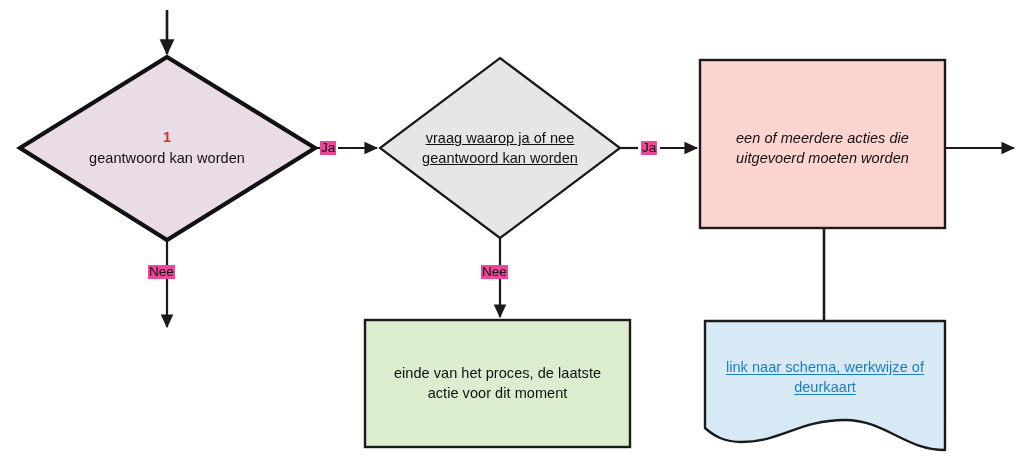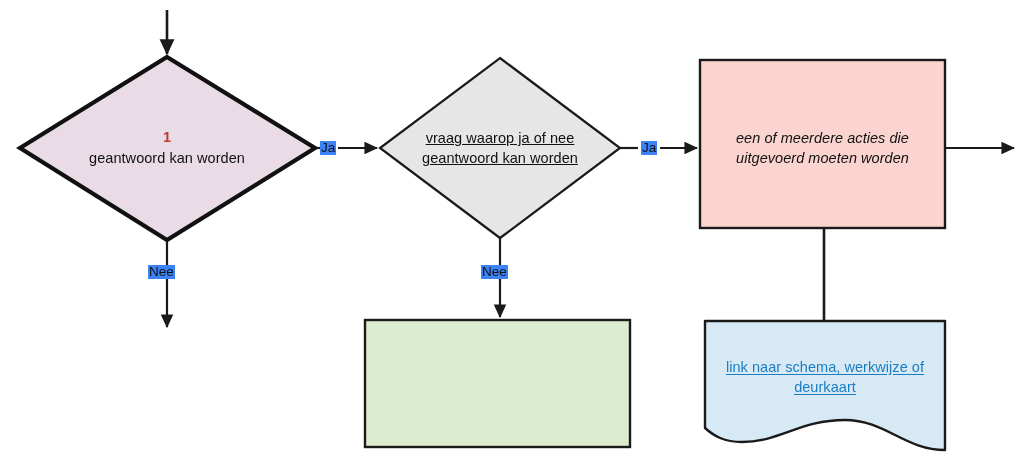--- a/index.html
+++ b/index.html
@@ -39,21 +39,21 @@
     font-weight:bold;
     font-size:14.5px;
     line-height:1.3;
     margin-bottom:1px;
   }
   .edge-label{
     position:absolute;
     color:#111111;
     font-size:13.5px;
     line-height:1;
-    background:#3b82f6;
+    background:#ec4899;
     padding:0 1px;
     white-space:nowrap;
   }
   .link-text{
     color:#1b7ec2;
     text-decoration:underline;
     text-underline-offset:2px;
     font-size:14.5px;
     line-height:1.4;
     cursor:pointer;
@@ -114,20 +114,24 @@
   <div class="node-label" style="left:388px; top:118px; width:224px; height:60px;text-decoration:underline;">
     <span>vraag waarop ja of nee</span>
     <span>geantwoord kan worden</span>
   </div>
 
   <div class="node-label" style="left:708px; top:118px; width:229px; height:60px;font-style:italic;">
     <span>een of meerdere acties die</span>
     <span>uitgevoerd moeten worden</span>
   </div>
 
+  <div class="node-label" style="left:371px; top:353px; width:253px; height:60px;">
+    <span>einde van het proces, de laatste</span>
+    <span>actie voor dit moment</span>
+  </div>
 
   <div class="node-label" style="left:711px; top:348px; width:228px; height:58px;">
     <span class="link-text">
       <span>link naar schema, werkwijze of</span>
       <span>deurkaart</span>
     </span>
   </div>
 
   <div class="edge-label" style="left:320px; top:141px;">Ja</div>
 

